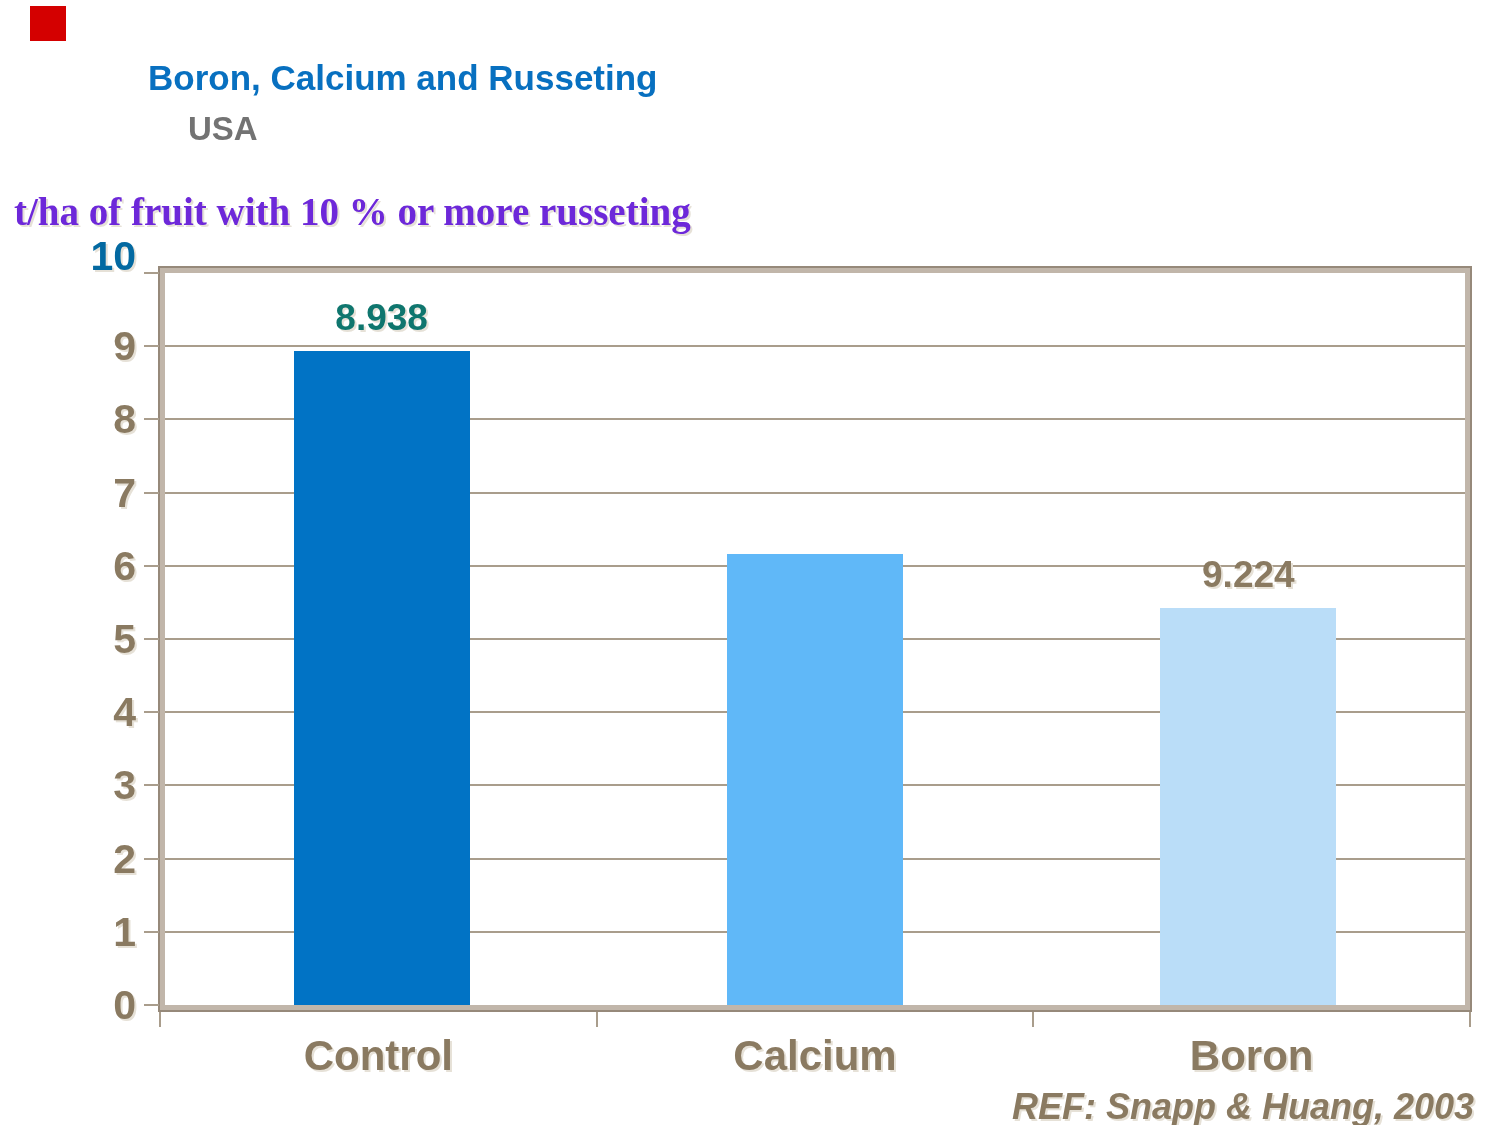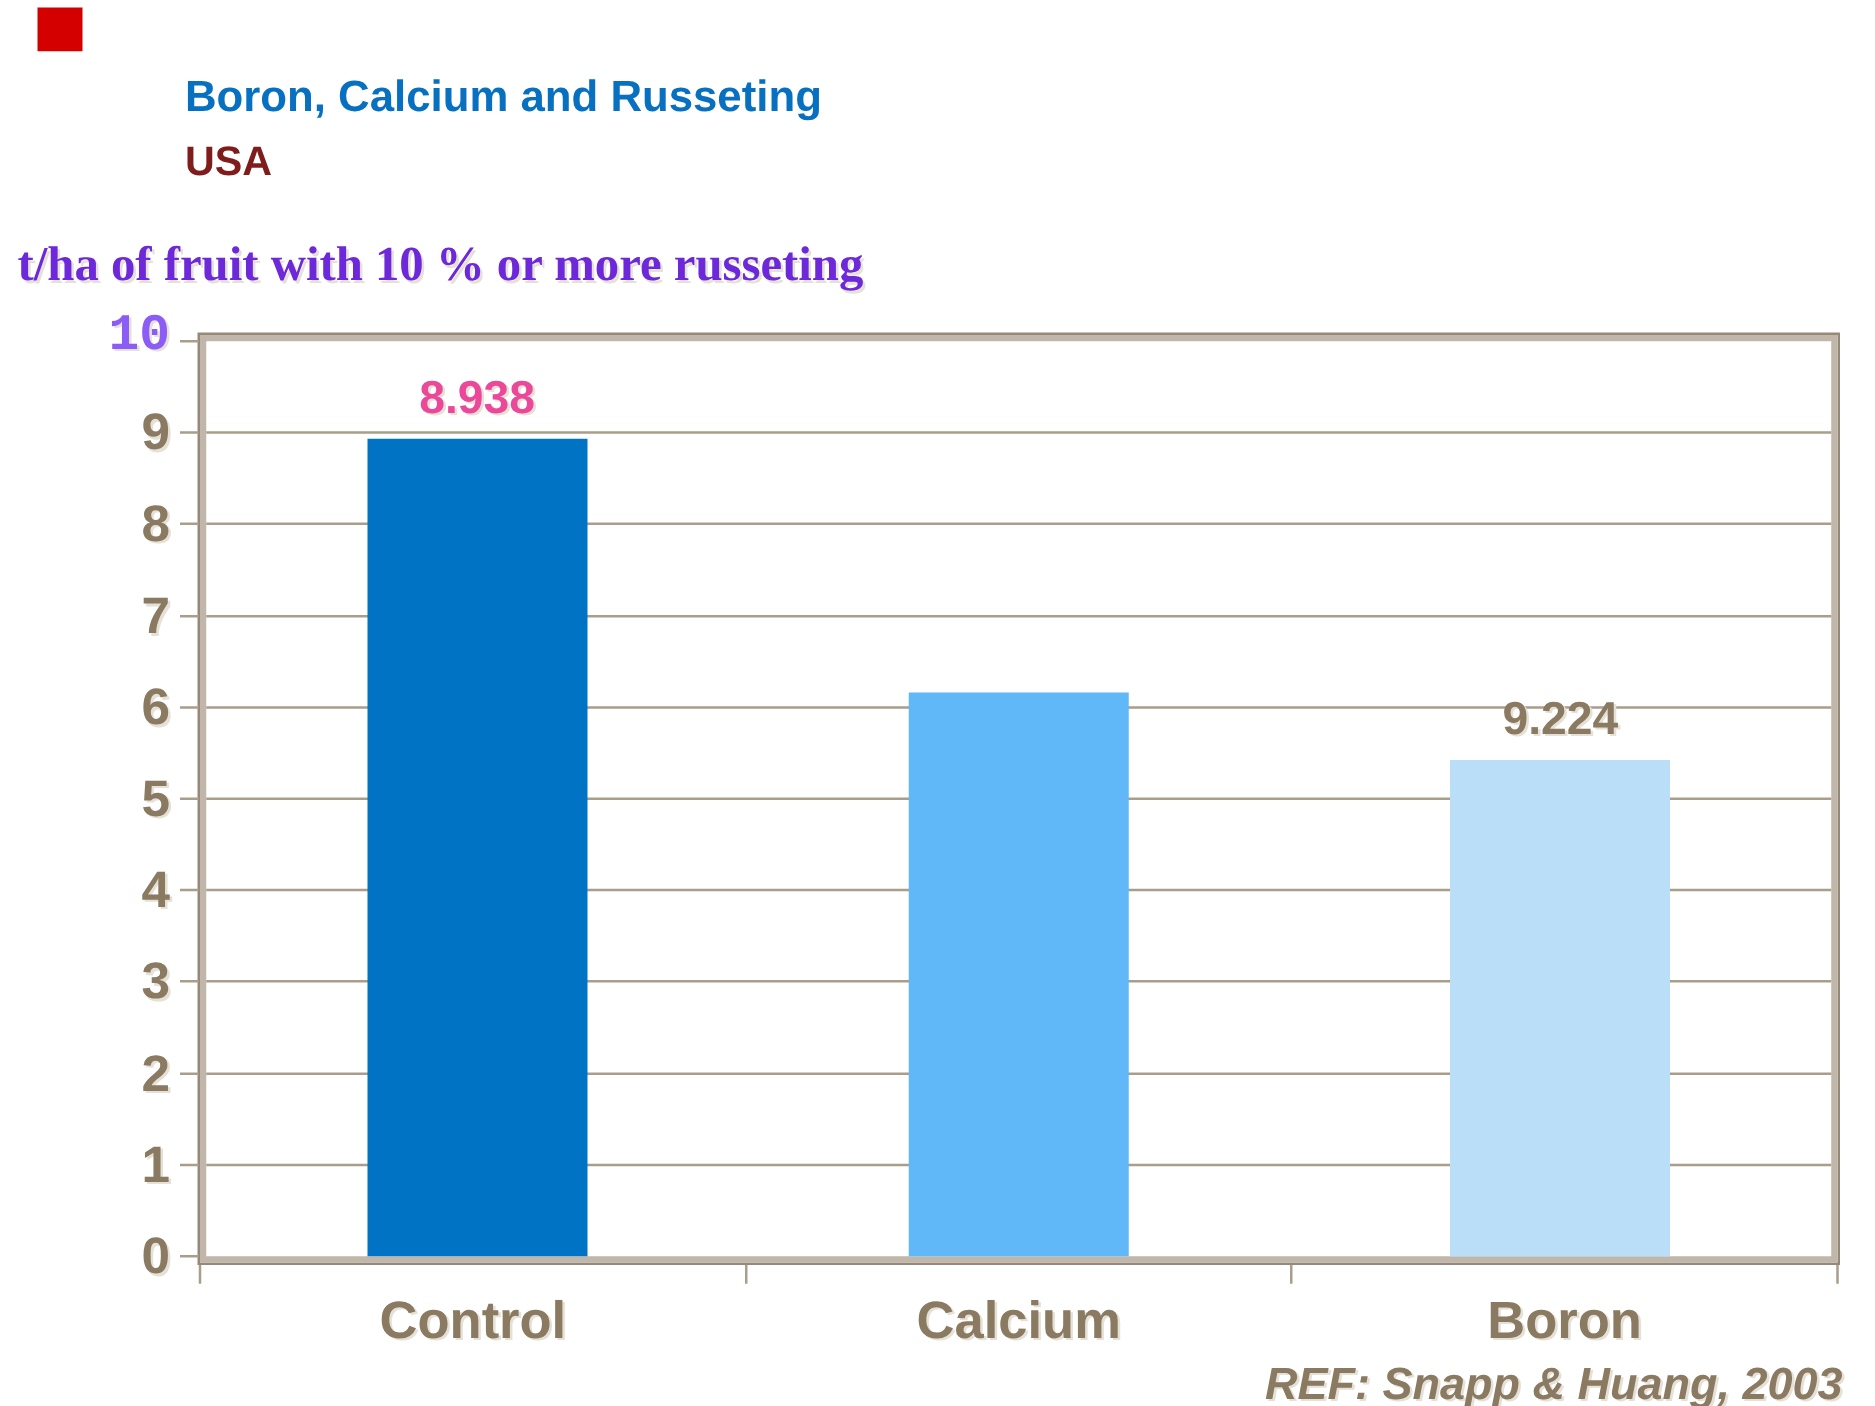--- a/index.html
+++ b/index.html
@@ -51,37 +51,37 @@
     right:26px;top:1086px;font-size:36px;font-weight:bold;font-style:italic;
     text-shadow:2px 2px 0 #e6e1d7;
   }
 </style>
 </head>
 <body>
 
 <div class="abs" id="logo-square" style="background: rgb(212, 0, 0);"></div>
 
 <div class="abs" id="slide-title" style="color: rgb(8, 112, 192);">Boron, Calcium and Russeting</div>
-<div class="abs" id="slide-subtitle" style="color: #7f1d1d;">USA</div>
+<div class="abs" id="slide-subtitle" style="color: #737373; margin-left: 40px;">USA</div>
 
 <div class="abs" id="axis-title" style="color: #6d28d9; font-family: Liberation Serif, serif;">t/ha of fruit with 10 % or more russeting</div>
 
 <div class="abs" id="plot" style="border: 5px solid rgb(193, 182, 170); box-shadow: rgb(150, 137, 122) 0px 0px 0px 2px;">
   <div id="plot-inner">
       <div class="gridline" style="background: rgb(169, 157, 140); bottom: 72.2px;"></div>
       <div class="gridline" style="background: rgb(169, 157, 140); bottom: 145.4px;"></div>
       <div class="gridline" style="background: rgb(169, 157, 140); bottom: 218.6px;"></div>
       <div class="gridline" style="background: rgb(169, 157, 140); bottom: 291.8px;"></div>
       <div class="gridline" style="background: rgb(169, 157, 140); bottom: 365px;"></div>
       <div class="gridline" style="background: rgb(169, 157, 140); bottom: 438.2px;"></div>
       <div class="gridline" style="background: rgb(169, 157, 140); bottom: 511.4px;"></div>
       <div class="gridline" style="background: rgb(169, 157, 140); bottom: 584.6px;"></div>
       <div class="gridline" style="background: rgb(169, 157, 140); bottom: 657.8px;"></div>
       <div class="bar" style="left: 128.667px; width: 176px; height: 654.262px; background: rgb(1, 115, 197);"></div>
-      <div class="value-label" style="color: #ec4899; left: 66.6667px; bottom: 666.262px;">8.938</div>
+      <div class="value-label" style="color: #0f766e; left: 66.6667px; bottom: 666.262px;">8.938</div>
       <div class="bar" style="left: 562px; width: 176px; height: 451.132px; background: rgb(96, 184, 248);"></div>
       <div class="bar" style="left: 995.333px; width: 176px; height: 397.256px; background: rgb(186, 221, 248);"></div>
       <div class="value-label" style="color: rgb(138, 122, 97); left: 933.333px; bottom: 409.256px;">9.224</div>
     </div>
 </div>
 
 <div id="yticks">
     <div class="ytick-label abs" style="top: 1005px; color: rgb(138, 122, 97);">0</div>
     <div class="ytick-mark abs" style="top: 1004px; background: rgb(169, 157, 140);"></div>
     <div class="ytick-label abs" style="top: 931.8px; color: rgb(138, 122, 97);">1</div>
@@ -95,21 +95,21 @@
     <div class="ytick-label abs" style="top: 639px; color: rgb(138, 122, 97);">5</div>
     <div class="ytick-mark abs" style="top: 638px; background: rgb(169, 157, 140);"></div>
     <div class="ytick-label abs" style="top: 565.8px; color: rgb(138, 122, 97);">6</div>
     <div class="ytick-mark abs" style="top: 564.8px; background: rgb(169, 157, 140);"></div>
     <div class="ytick-label abs" style="top: 492.6px; color: rgb(138, 122, 97);">7</div>
     <div class="ytick-mark abs" style="top: 491.6px; background: rgb(169, 157, 140);"></div>
     <div class="ytick-label abs" style="top: 419.4px; color: rgb(138, 122, 97);">8</div>
     <div class="ytick-mark abs" style="top: 418.4px; background: rgb(169, 157, 140);"></div>
     <div class="ytick-label abs" style="top: 346.2px; color: rgb(138, 122, 97);">9</div>
     <div class="ytick-mark abs" style="top: 345.2px; background: rgb(169, 157, 140);"></div>
-    <div class="ytick-label abs" style="top: 269px; color: #8b5cf6; font-family: Liberation Mono, monospace;">10</div>
+    <div class="ytick-label abs" style="top: 256px; color: #0369a1;">10</div>
     <div class="ytick-mark abs" style="top: 272px; background: rgb(169, 157, 140);"></div>
   </div>
 <div id="xticks">
     <div class="xtick-mark abs" style="left: 159px; background: rgb(169, 157, 140);"></div>
     <div class="xtick-mark abs" style="left: 595.667px; background: rgb(169, 157, 140);"></div>
     <div class="xtick-mark abs" style="left: 1032.33px; background: rgb(169, 157, 140);"></div>
     <div class="xtick-mark abs" style="left: 1469px; background: rgb(169, 157, 140);"></div>
   </div>
 <div id="xcats">
     <div class="category-label abs" style="left: 378.333px; color: rgb(138, 122, 97);">Control</div>

